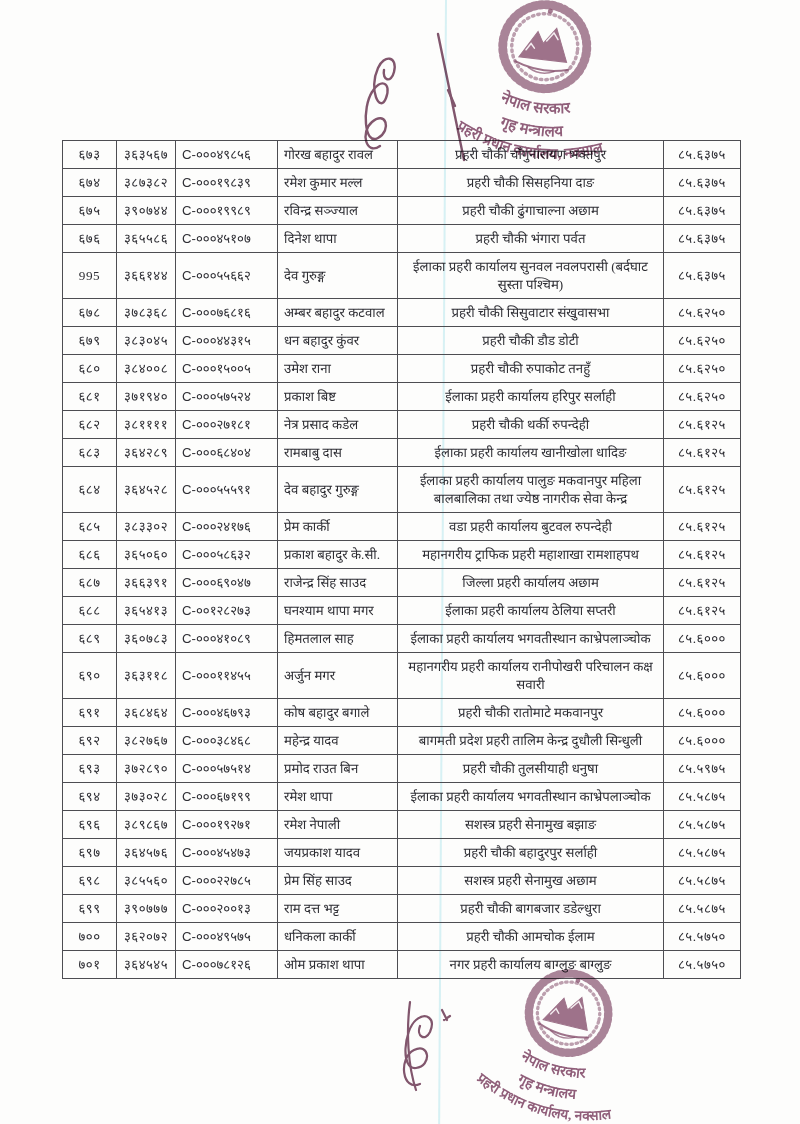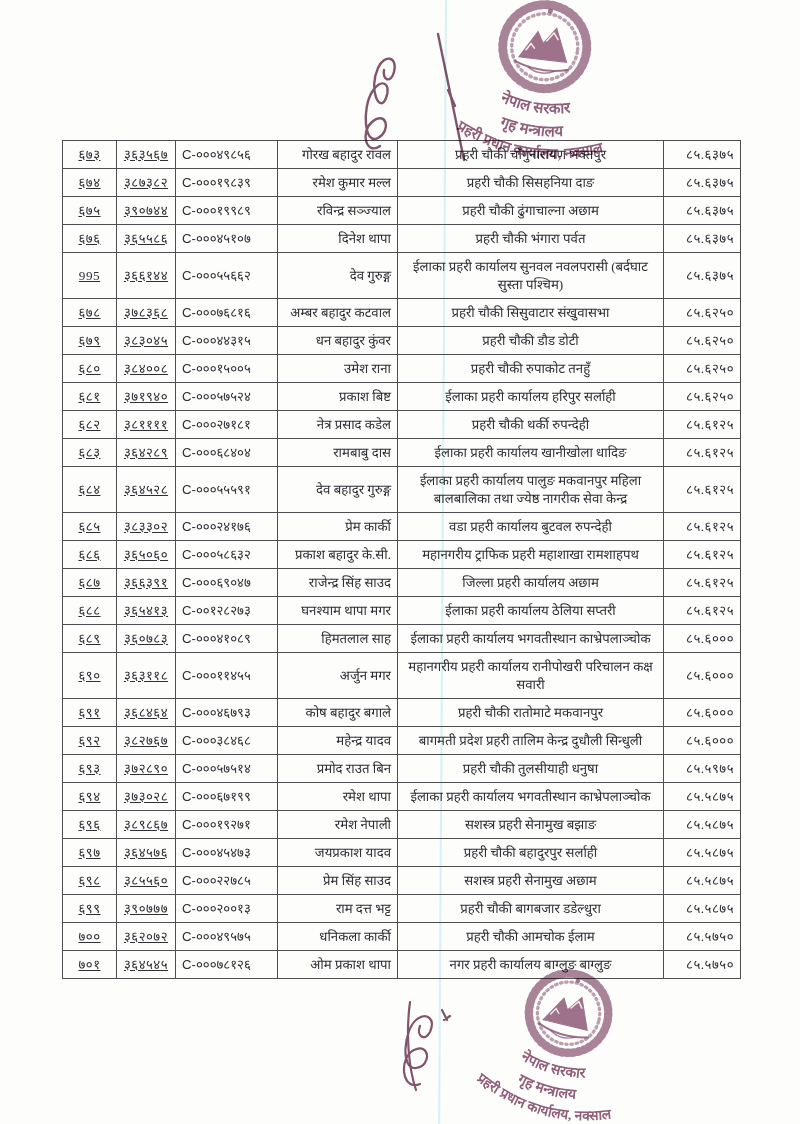--- a/index.html
+++ b/index.html
@@ -20,25 +20,25 @@
     z-index:2;
   }
   table.results td{
     border:1.6px solid #4d4d52;
     color:#2e2e34;
     font-size:13.2px;line-height:18px;
     padding:4.5px 6px;
     vertical-align:middle;
     overflow:hidden;
   }
-  td.cell-sn,td.cell-regno{text-align:center;letter-spacing:.5px;text-decoration:underline;}
+  td.cell-sn,td.cell-regno{text-align:center;letter-spacing:.5px;}
   td.cell-code{font-family:"Liberation Sans","DejaVu Sans",sans-serif;font-size:12.6px;}
-  td.cell-name{text-align:right;margin-left:20px;}
+  td.cell-name{text-align:left;margin-left:20px;}
   td.cell-office{text-align:center;}
-  td.cell-score{text-align:right;padding-left:13px;letter-spacing:.5px;}
+  td.cell-score{text-align:center;padding-left:13px;letter-spacing:.5px;}
   .stamp{
     position:absolute;z-index:4;pointer-events:none;
     mix-blend-mode:multiply;opacity:.92;
   }
   .stamp-top{left:402px;top:-6px;width:268px;height:216px;transform:rotate(9deg);}
   .stamp-bottom{left:428px;top:962px;width:252px;height:204px;transform:rotate(16deg);}
   .sig{position:absolute;z-index:5;pointer-events:none;mix-blend-mode:multiply;}
   .sig-top{left:326px;top:28px;}
   .sig-bottom{left:386px;top:992px;}
 </style>

